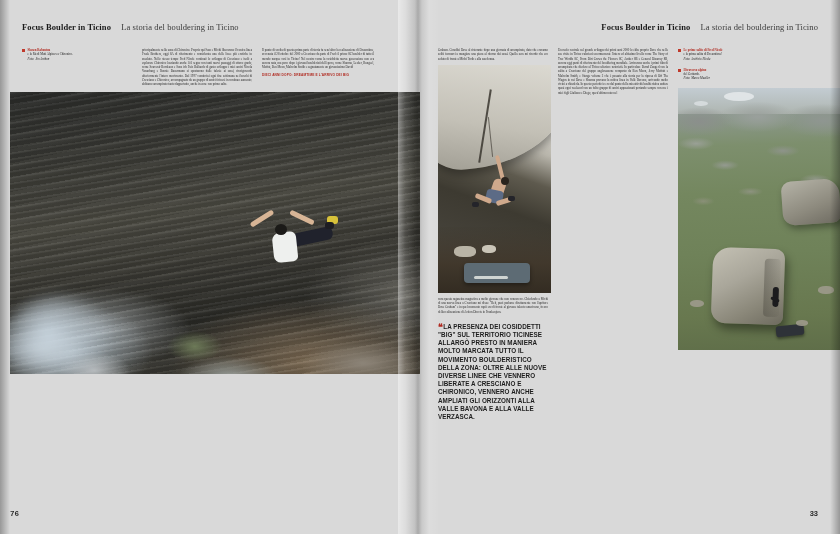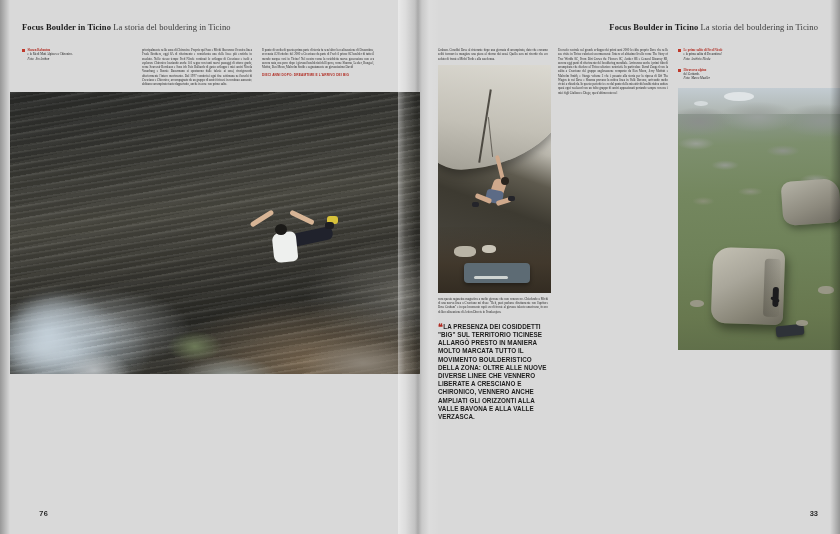--- a/index.html
+++ b/index.html
@@ -29,21 +29,21 @@
        rgba(255,255,255,.02) 100%);
   }
   .edge-l{position:absolute;left:0;top:0;width:10px;height:534px;z-index:40;
     background:linear-gradient(to right,rgba(0,0,0,.30),rgba(0,0,0,0));pointer-events:none;}
   .edge-r{position:absolute;right:0;top:0;width:10px;height:534px;z-index:40;
     background:linear-gradient(to left,rgba(0,0,0,.30),rgba(0,0,0,0));pointer-events:none;}
 
   
   .runhead{font-size:8.5px;color:#1a1a1a;letter-spacing:.1px;white-space:nowrap;margin-bottom:16px;}
   .runhead .bold{font-weight:bold;}
-  .runhead .light{color:#3a3a3a;}
+  .runhead .light{color:#3a3a3a;margin-left:8px;}
   .rh-right{text-align:right;}
 
   
   .cols{display:flex;gap:10px;}
   .col{width:110px;}
   .col-wide{width:112px;}
 
   
   .bodytext{
     font-size:3.05px;line-height:4.25px;color:#2a2a2a;
@@ -194,21 +194,21 @@
     font-family:"Liberation Sans",sans-serif;
     font-weight:bold;font-size:6.3px;line-height:8.2px;
     color:#1d1d1d;letter-spacing:.05px;margin-top:9px;
   }
   .pullquote .qm{color:#b02a20;font-size:9px;line-height:0;vertical-align:-1px;
     letter-spacing:-.6px;margin-right:1px;}
 
   
   .folio{position:absolute;bottom:16px;font-size:7.5px;font-weight:bold;color:#2a2a2a;
     font-family:"Liberation Sans",sans-serif;}
-  .folio-l{left:39px;font-family:Liberation Mono, monospace;}
+  .folio-l{left:10px;font-family:Liberation Mono, monospace;}
   .folio-r{right:22px;}
 </style>
 </head>
 <body>
 
 <div class="spread">
 
   <div class="page page-left">
 
     <div class="runhead">

